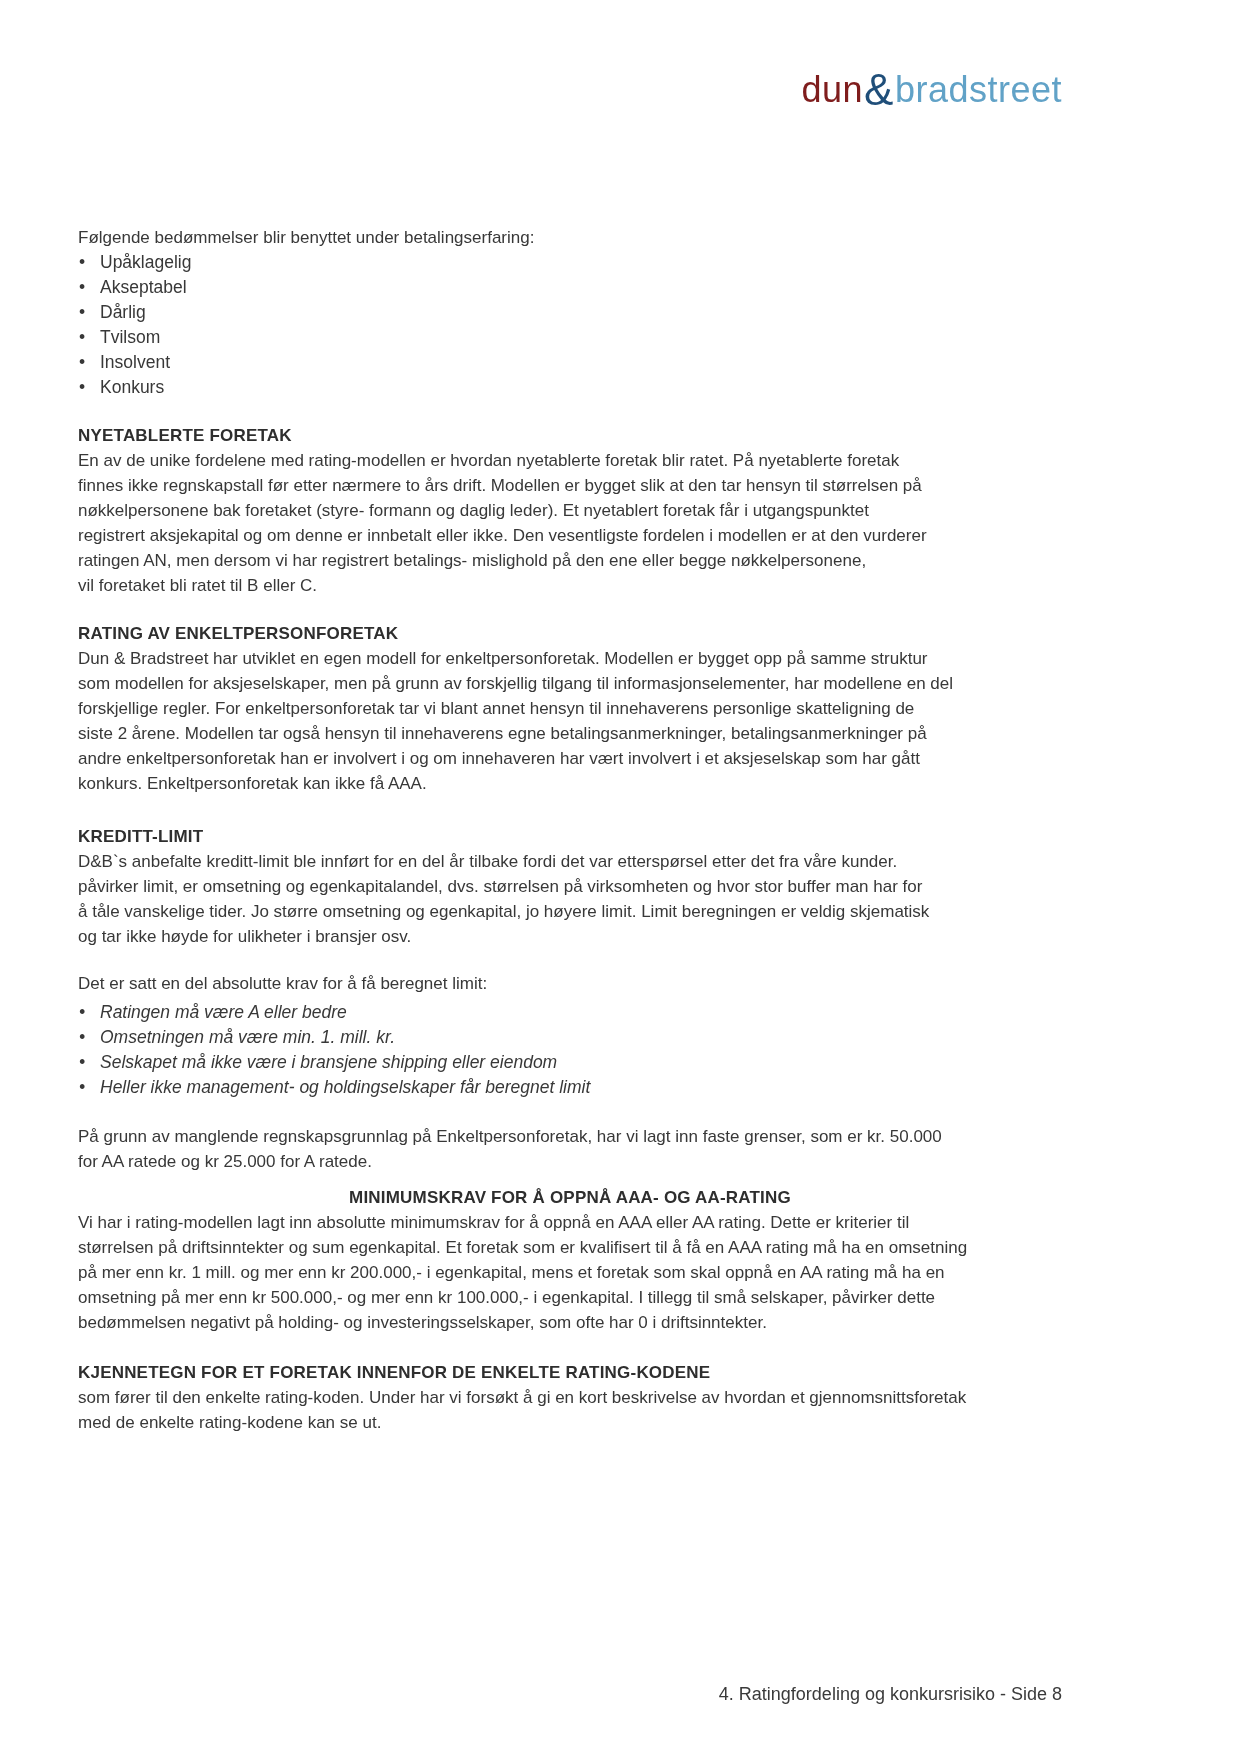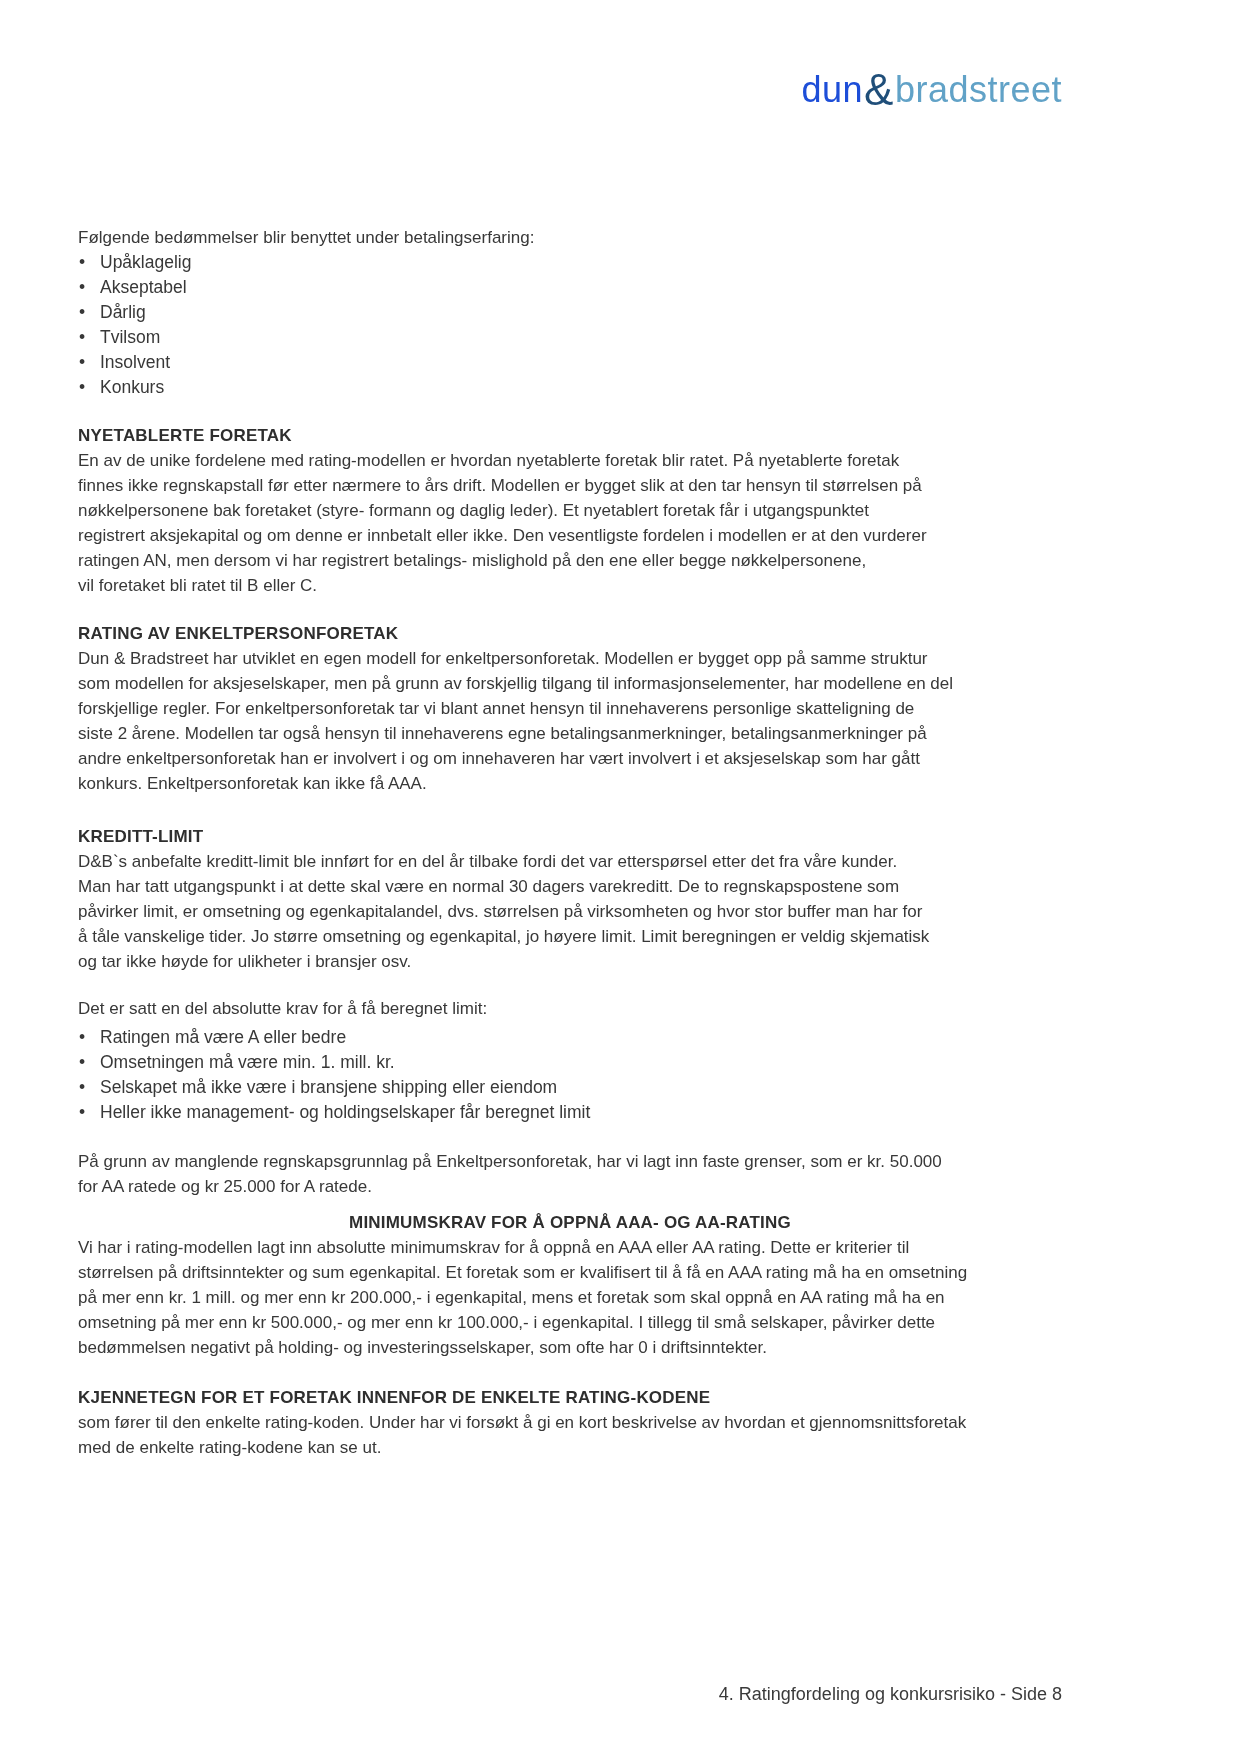--- a/index.html
+++ b/index.html
@@ -16,21 +16,21 @@
   .logo {
     position: absolute;
     top: 68px;
     right: 179px;
     font-size: 36px;
     line-height: 44px;
     font-weight: 400;
     letter-spacing: 0.5px;
     white-space: nowrap;
   }
-  .logo-dun { color: #1d4ed8; }
+  .logo-dun { color: #7f1d1d; }
   .logo-amp {
     color: #1f4e79;
     font-size: 44px;
     font-weight: 500;
     margin: 0 1px;
     vertical-align: -3px;
   }
   .logo-bradstreet { color: #61a2c7; }
 
   
@@ -67,21 +67,21 @@
     padding-left: 22px;
     font-size: 17.5px;
     line-height: 25px;
   }
   ul.bullets li::before {
     content: "\2022";
     position: absolute;
     left: 1px;
     top: 0;
   }
-  ul.krav { margin-top: 4px; }
+  ul.krav { margin-top: 4px; font-style: italic; }
   .para-gap { margin-top: 22px; }
   .para-gap2 { margin-top: 24px; }
 
   
   .footer {
     position: absolute;
     top: 1682px;
     right: 179px;
     font-size: 18px;
     line-height: 25px;
@@ -121,21 +121,20 @@
     <h2 class="heading">RATING AV ENKELTPERSONFORETAK</h2>
     <p class="line">Dun &amp; Bradstreet har utviklet en egen modell for enkeltpersonforetak. Modellen er bygget opp på samme struktur</p>
     <p class="line">som modellen for aksjeselskaper, men på grunn av forskjellig tilgang til informasjonselementer, har modellene en del</p>
     <p class="line">forskjellige regler. For enkeltpersonforetak tar vi blant annet hensyn til innehaverens personlige skatteligning de</p>
     <p class="line">siste 2 årene. Modellen tar også hensyn til innehaverens egne betalingsanmerkninger, betalingsanmerkninger på</p>
     <p class="line">andre enkeltpersonforetak han er involvert i og om innehaveren har vært involvert i et aksjeselskap som har gått</p>
     <p class="line">konkurs. Enkeltpersonforetak kan ikke få AAA.</p>
 
     <h2 class="heading gap-lg">KREDITT-LIMIT</h2>
     <p class="line">D&amp;B`s anbefalte kreditt-limit ble innført for en del år tilbake fordi det var etterspørsel etter det fra våre kunder.</p>
-    <p class="line">Man har tatt utgangspunkt i at dette skal være en normal 30 dagers varekreditt. De to regnskapspostene som</p>
     <p class="line">påvirker limit, er omsetning og egenkapitalandel, dvs. størrelsen på virksomheten og hvor stor buffer man har for</p>
     <p class="line">å tåle vanskelige tider. Jo større omsetning og egenkapital, jo høyere limit. Limit beregningen er veldig skjematisk</p>
     <p class="line">og tar ikke høyde for ulikheter i bransjer osv.</p>
 
     <p class="line para-gap">Det er satt en del absolutte krav for å få beregnet limit:</p>
     <ul class="bullets krav">
       <li class="line">Ratingen må være A eller bedre</li>
       <li class="line">Omsetningen må være min. 1. mill. kr.</li>
       <li class="line">Selskapet må ikke være i bransjene shipping eller eiendom</li>
       <li class="line">Heller ikke management- og holdingselskaper får beregnet limit</li>

